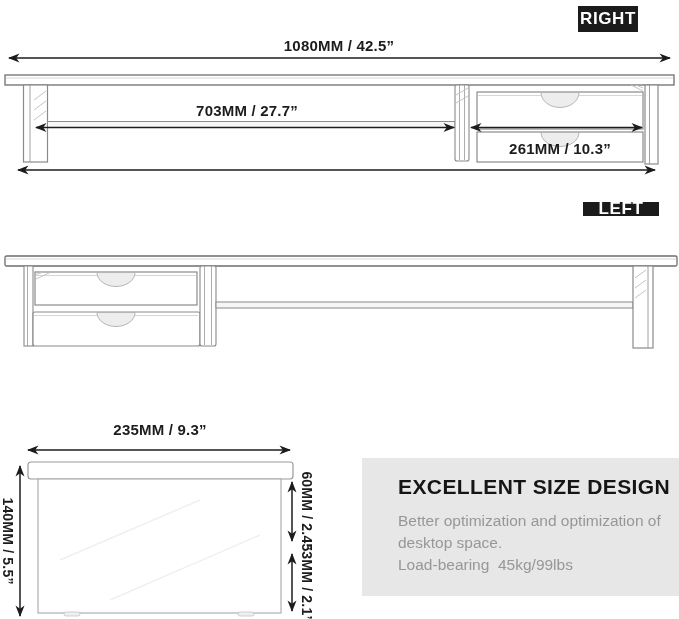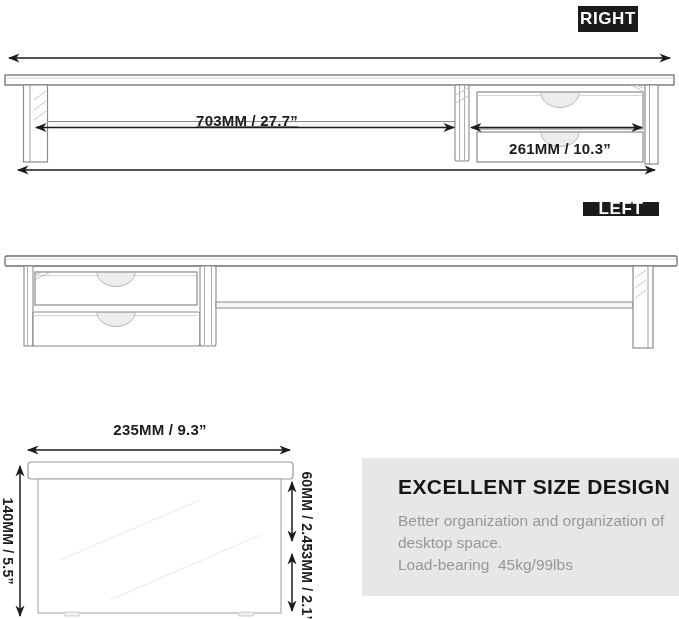--- a/index.html
+++ b/index.html
@@ -14,21 +14,21 @@
   }
   .badge-right{left:578px;top:6px;width:60px;height:26px;}
   .badge-left{left:583px;top:202px;width:76px;height:14px;}
   .dim{
     position:absolute;color:#1c1c1c;font-weight:700;font-size:15px;
     white-space:nowrap;letter-spacing:.2px;
     transform:translate(-50%,-50%);
   }
   .dim.rot{transform:translate(-50%,-50%) rotate(90deg);font-size:14px;}
   .dim-1080{left:339px;top:45px;}
-  .dim-703{left:247px;top:120px;text-decoration:underline;}
+  .dim-703{left:247px;top:110px;}
   .dim-261{left:560px;top:112px;margin-top:36px;}
   .dim-1009{left:337px;top:190px;}
   .dim-235{left:160px;top:429px;}
   .dim-140{left:8px;top:541px;}
   .dim-60{left:307px;top:511px;}
   .dim-53{left:307px;top:583px;}
   .svg-abs{position:absolute;left:0;display:block;}
   .svg-right{top:50px;}
   .svg-left{top:252px;}
   .svg-side{top:440px;}
@@ -99,20 +99,21 @@
       <path d="M631,35 L643,41 M636,35 L643,38" stroke="#c4c4c4" stroke-width="1" fill="none"></path>
     </g>
 
     <line x1="36" y1="77.5" x2="454" y2="77.5" stroke="#1c1c1c" stroke-width="1.4" marker-start="url(#ah1)" marker-end="url(#ah1)"></line>
 
     <line x1="471" y1="77.5" x2="642" y2="77.5" stroke="#1c1c1c" stroke-width="1.4" marker-start="url(#ah1)" marker-end="url(#ah1)"></line>
 
     <line x1="18" y1="120" x2="655" y2="120" stroke="#1c1c1c" stroke-width="1.5" marker-start="url(#ah1)" marker-end="url(#ah1)"></line>
   </svg>
 
+  <div class="dim dim-1080">1080MM / 42.5”</div>
   <div class="dim dim-703">703MM / 27.7”</div>
   <div class="dim dim-261">261MM / 10.3”</div>
 
   <div class="badge badge-left">LEFT</div>
 
   <svg class="svg-abs svg-left" width="679" height="100" viewBox="0 0 679 100">
 
     <g>
       <rect x="5" y="4" width="672" height="10" rx="1.5" fill="#ffffff" stroke="#6e6e6e" stroke-width="1.3"></rect>
       <line x1="6" y1="7" x2="676" y2="7" stroke="#d6d6d6" stroke-width="1"></line>
@@ -181,19 +182,19 @@
   </svg>
 
   <div class="dim dim-235">235MM / 9.3”</div>
   <div class="dim rot dim-140">140MM / 5.5”</div>
   <div class="dim rot dim-60">60MM / 2.4”</div>
   <div class="dim rot dim-53">53MM / 2.1”</div>
 
   <div class="infobox">
     <div class="info-title">EXCELLENT SIZE DESIGN</div>
     <div class="info-body">
-      <div class="info-line">Better organization and organization of</div>
+      <div class="info-line">Better optimization and optimization of</div>
       <div class="info-line">desktop space.</div>
       <div class="info-line">Load-bearing  45kg/99lbs</div>
     </div>
   </div>
 
 </div>
 
 </body></html>

